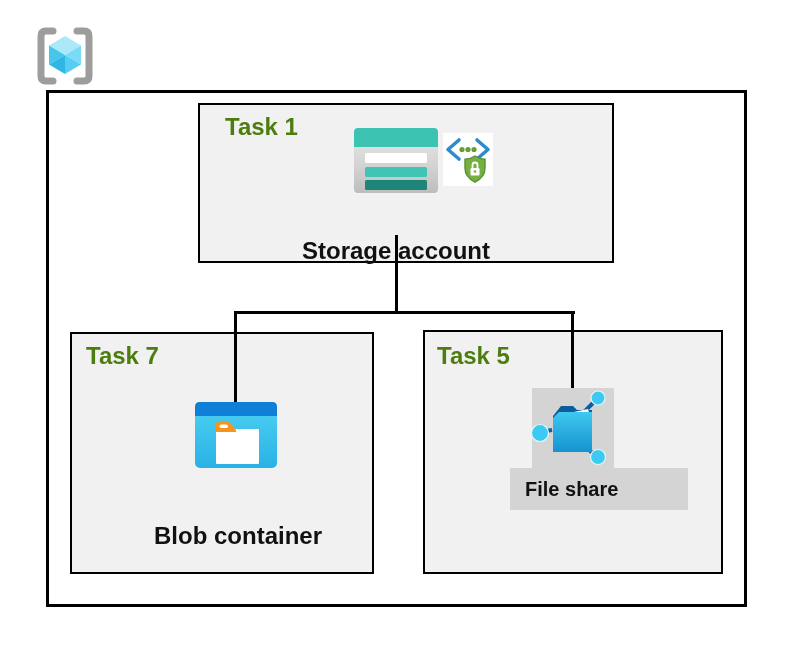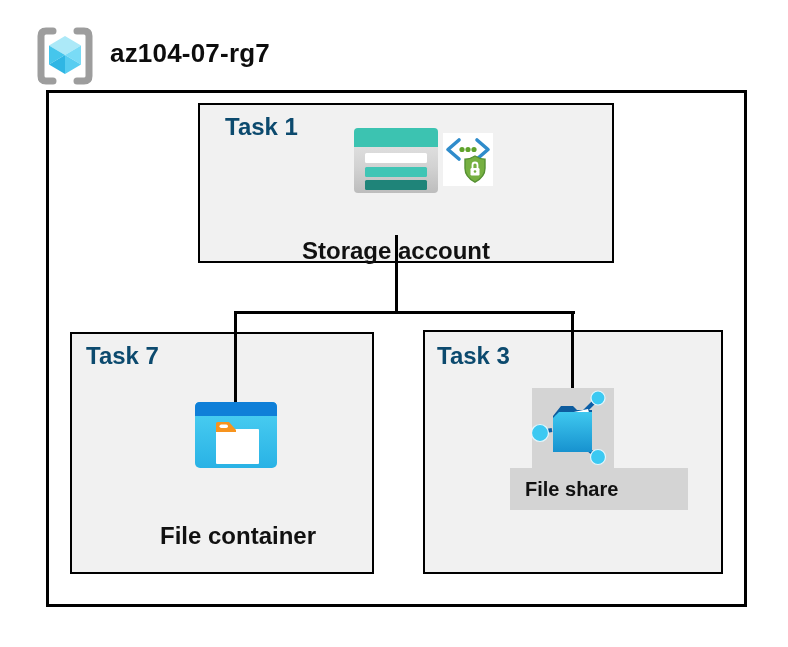--- a/index.html
+++ b/index.html
@@ -19,21 +19,21 @@
     border:3px solid #000;background:#fff;box-sizing:border-box;
   }
   
   .task-box{
     position:absolute;background:#f1f1f1;border:2.5px solid #000;box-sizing:border-box;
   }
   .task-box-1{left:198px;top:103px;width:416px;height:160px;}
   .task-box-2{left:70px;top:332px;width:304px;height:242px;}
   .task-box-3{left:423px;top:330px;width:300px;height:244px;}
   .task-label{
-    position:absolute;font-size:24px;font-weight:bold;color:#0c4a6e;white-space:nowrap;
+    position:absolute;font-size:24px;font-weight:bold;color:#4d7c0f;white-space:nowrap;
   }
   .task-label-1{left:25px;top:8px;}
   .task-label-2{left:14px;top:8px;}
   .task-label-3{left:12px;top:10px;}
   
   .line{position:absolute;background:#000;}
   .line-v1{left:395px;top:235px;width:3px;height:79px;}
   .line-h {left:234px;top:311px;width:341px;height:3px;}
   .line-v2{left:234px;top:311px;width:3px;height:93px;}
   .line-v3{left:571px;top:311px;width:3px;height:79px;}
@@ -63,32 +63,31 @@
 
   <svg class="rg-icon" viewBox="0 0 58 60">
     <path d="M17 5 H10 Q5 5 5 10 V50 Q5 55 10 55 H17" fill="none" stroke="#9d9d9d" stroke-width="7" stroke-linecap="round"></path>
     <path d="M41 5 H48 Q53 5 53 10 V50 Q53 55 48 55 H41" fill="none" stroke="#9d9d9d" stroke-width="7" stroke-linecap="round"></path>
     <polygon points="29,10 45,19.5 29,29 13,19.5" fill="#ace9f8"></polygon>
     <polygon points="13,19.5 29,29 13,38.5" fill="#45c6ec"></polygon>
     <polygon points="13,38.5 29,29 29,48" fill="#2fb6e4"></polygon>
     <polygon points="45,19.5 29,29 45,38.5" fill="#79dbf6"></polygon>
     <polygon points="45,38.5 29,29 29,48" fill="#57cdf1"></polygon>
   </svg>
-  <div class="rg-title">az104-07-rg7</div>
 
   <div class="outer-box"></div>
 
   <div class="task-box task-box-1">
     <div class="task-label task-label-1">Task 1</div>
   </div>
   <div class="task-box task-box-2">
     <div class="task-label task-label-2">Task 7</div>
   </div>
   <div class="task-box task-box-3">
-    <div class="task-label task-label-3">Task 3</div>
+    <div class="task-label task-label-3">Task 5</div>
   </div>
 
   <div class="line line-v1"></div>
   <div class="line line-h"></div>
   <div class="line line-v2"></div>
   <div class="line line-v3"></div>
 
   <svg class="storage-icon" viewBox="0 0 84 65">
     <defs>
       <linearGradient id="sg" x1="0" y1="0" x2="0" y2="1">
@@ -127,21 +126,21 @@
           <stop offset="1" stop-color="#29b2e5"></stop>
       </linearGradient>
     </defs>
     <rect x="0" y="0" width="82" height="66" rx="5" fill="url(#bg1)"></rect>
     <path d="M0 5 Q0 0 5 0 H77 Q82 0 82 5 V14 H0 Z" fill="#0f7fd8"></path>
     <rect x="21" y="27" width="43" height="35" rx="1" fill="#ffffff"></rect>
     <path d="M21 30 v-8.5 q0 -1.5 1.5 -1.5 h11.5 l7 8 v2 z" fill="#f7941e"></path>
     <rect x="24.5" y="22.5" width="8.5" height="3.6" rx="1.8" fill="#ffffff"></rect>
   </svg>
 
-  <div class="res-label res-label-blob">File container</div>
+  <div class="res-label res-label-blob">Blob container</div>
 
   <div class="fileshare-backdrop">
     <svg class="fileshare-icon" viewBox="0 0 82 82">
       <defs>
         <linearGradient id="fg" x1="0" y1="0" x2="0" y2="1">
           <stop offset="0" stop-color="#3fc8ef"></stop>
             <stop offset="1" stop-color="#1792cf"></stop>
         </linearGradient>
       </defs>
       <line x1="52" y1="24" x2="64" y2="12" stroke="#0b5ea6" stroke-width="4"></line>

